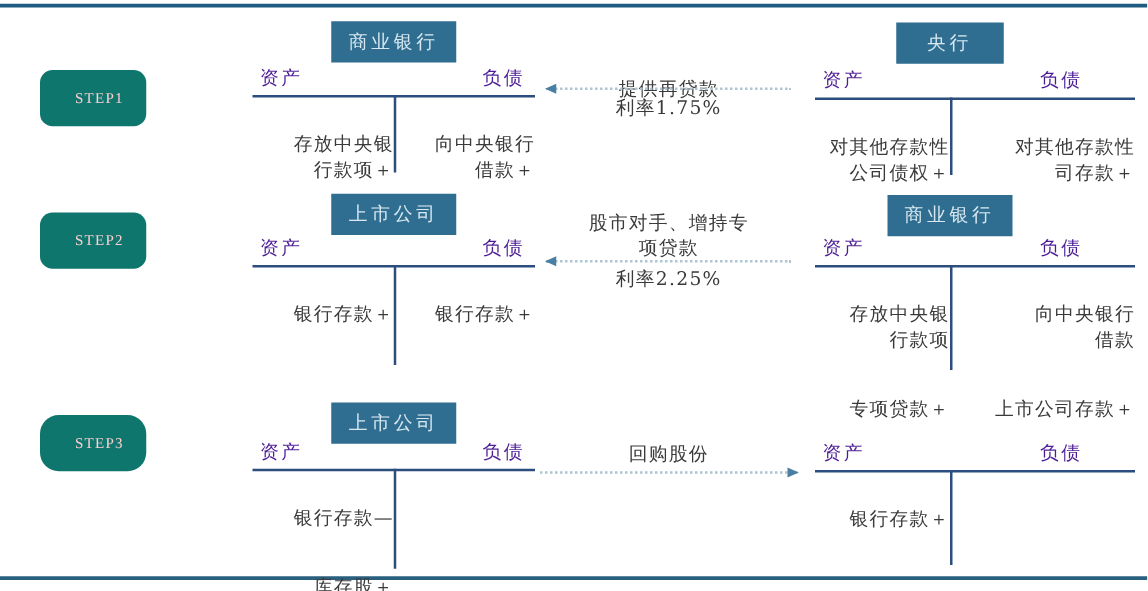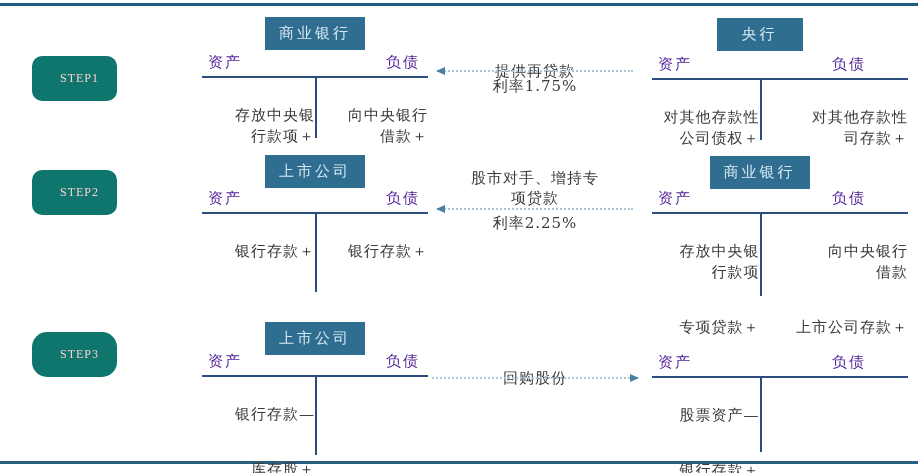--- a/index.html
+++ b/index.html
@@ -147,30 +147,29 @@
     <span class="t-label ll">负债</span>
     <div class="t-hline"></div>
     <div class="t-vline"></div>
     <div class="t-col assets">
       <div class="t-entry">银行存款—</div>
       <div class="t-entry">库存股＋</div>
     </div>
     <div class="t-col liab"></div>
   </div>
 
-  <div class="mid-label" style="left:432px;top:368px;width:206px;">回购股份</div>
+  <div class="mid-label" style="left:432px;top:353px;width:206px;">回购股份</div>
   <div class="mid-line dir-right" style="left:432px;top:377px;width:206px;">
     <span class="arrow-head"></span>
   </div>
 
   <div class="taccount wide-right" style="left:652px;top:313px;width:256px;height:148px;--line:63px;--vh:76px;--dx:42%;--hx:42%;">
     <span class="t-label al">资产</span>
     <span class="t-label ll">负债</span>
     <div class="t-hline"></div>
     <div class="t-vline"></div>
     <div class="t-col assets">
-      <div class="t-entry">股票资产—</div>
       <div class="t-entry">银行存款＋</div>
     </div>
     <div class="t-col liab"></div>
   </div>
 
 </div>
 
 </body></html>

